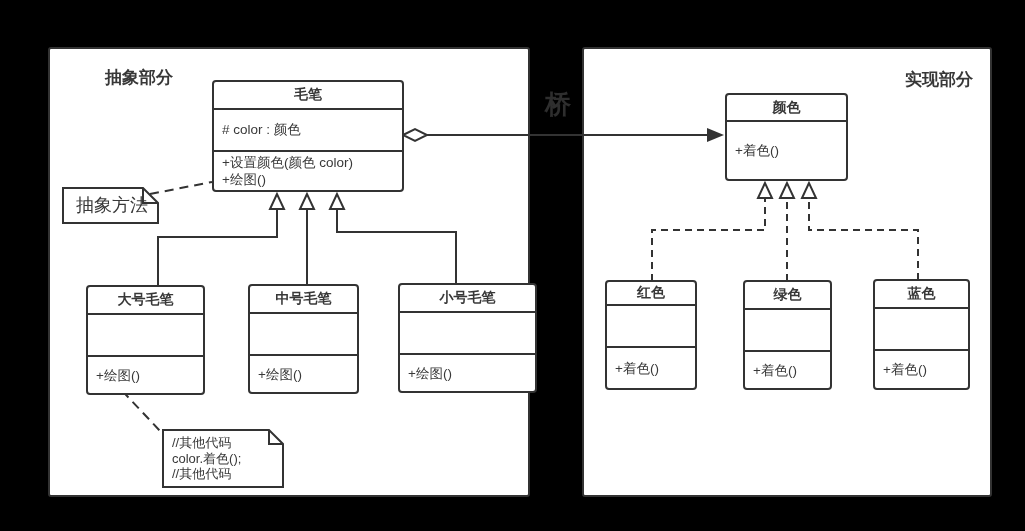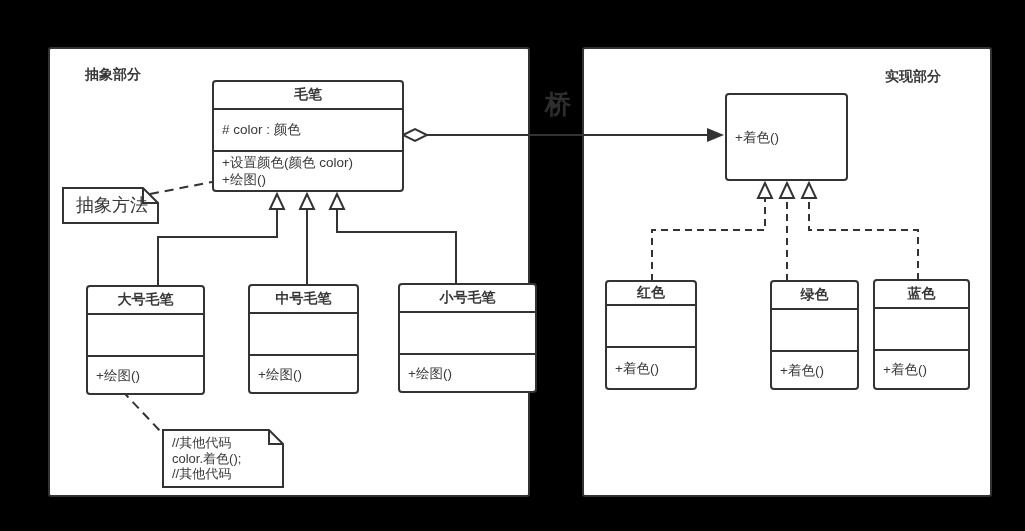--- a/index.html
+++ b/index.html
@@ -1,20 +1,20 @@
 <!DOCTYPE html>
 <html><head>
 <meta charset="utf-8">
 <style>
   html,body{margin:0;padding:0;background:#000;}
   *{box-sizing:border-box;}
   .canvas{position:relative;width:1025px;height:531px;background:#000;overflow:hidden;
           font-family:"Liberation Sans","DejaVu Sans",sans-serif;}
   .panel{position:absolute;background:#fff;border:2px solid #333;border-radius:3px;}
-  .panel-title{position:absolute;font-weight:bold;font-size:14px;color:#383838;z-index:4;white-space:nowrap;}
+  .panel-title{position:absolute;font-weight:bold;font-size:17px;color:#383838;z-index:4;white-space:nowrap;margin-left:20px;}
   .bridge-label{position:absolute;left:536px;top:87px;width:44px;text-align:center;
                 font-size:26px;font-weight:bold;color:#2e2e2e;z-index:1;white-space:nowrap;}
   .overlay{position:absolute;left:0;top:0;width:1025px;height:531px;z-index:2;pointer-events:none;}
   .uml-class{position:absolute;background:#fff;border:2px solid #333;border-radius:4px;
              display:flex;flex-direction:column;color:#383838;z-index:3;}
   .uml-title{border-bottom:2px solid #333;display:flex;align-items:center;justify-content:center;
              font-weight:bold;font-size:14px;flex:none;}
   .uml-attrs{border-bottom:2px solid #333;flex:none;padding:16px 8px;display:flex;flex-direction:column;
              justify-content:center;font-size:13.5px;}
   .uml-methods{flex:1;padding:0 8px;display:flex;flex-direction:column;justify-content:center;
@@ -104,34 +104,35 @@
 
   <div class="uml-class" style="left:398px;top:283px;width:139px;height:110px">
     <div class="uml-title" style="height:28px">小号毛笔</div>
     <div class="uml-attrs" style="height:42px"></div>
     <div class="uml-methods">
       <div>+绘图()</div>
     </div>
   </div>
 
   <div class="uml-class" style="left:725px;top:93px;width:123px;height:88px">
+    <div class="uml-title" style="height:27px">颜色</div>
     <div class="uml-methods">
       <div>+着色()</div>
     </div>
   </div>
 
   <div class="uml-class" style="left:605px;top:280px;width:92px;height:110px">
     <div class="uml-title" style="height:24px">红色</div>
     <div class="uml-attrs" style="height:42px"></div>
     <div class="uml-methods">
       <div>+着色()</div>
     </div>
   </div>
 
-  <div class="uml-class" style="left:770px;top:280px;width:89px;height:110px">
+  <div class="uml-class" style="left:743px;top:280px;width:89px;height:110px">
     <div class="uml-title" style="height:28px">绿色</div>
     <div class="uml-attrs" style="height:42px"></div>
     <div class="uml-methods">
       <div>+着色()</div>
     </div>
   </div>
 
   <div class="uml-class" style="left:873px;top:279px;width:97px;height:111px">
     <div class="uml-title" style="height:28px">蓝色</div>
     <div class="uml-attrs" style="height:42px"></div>

